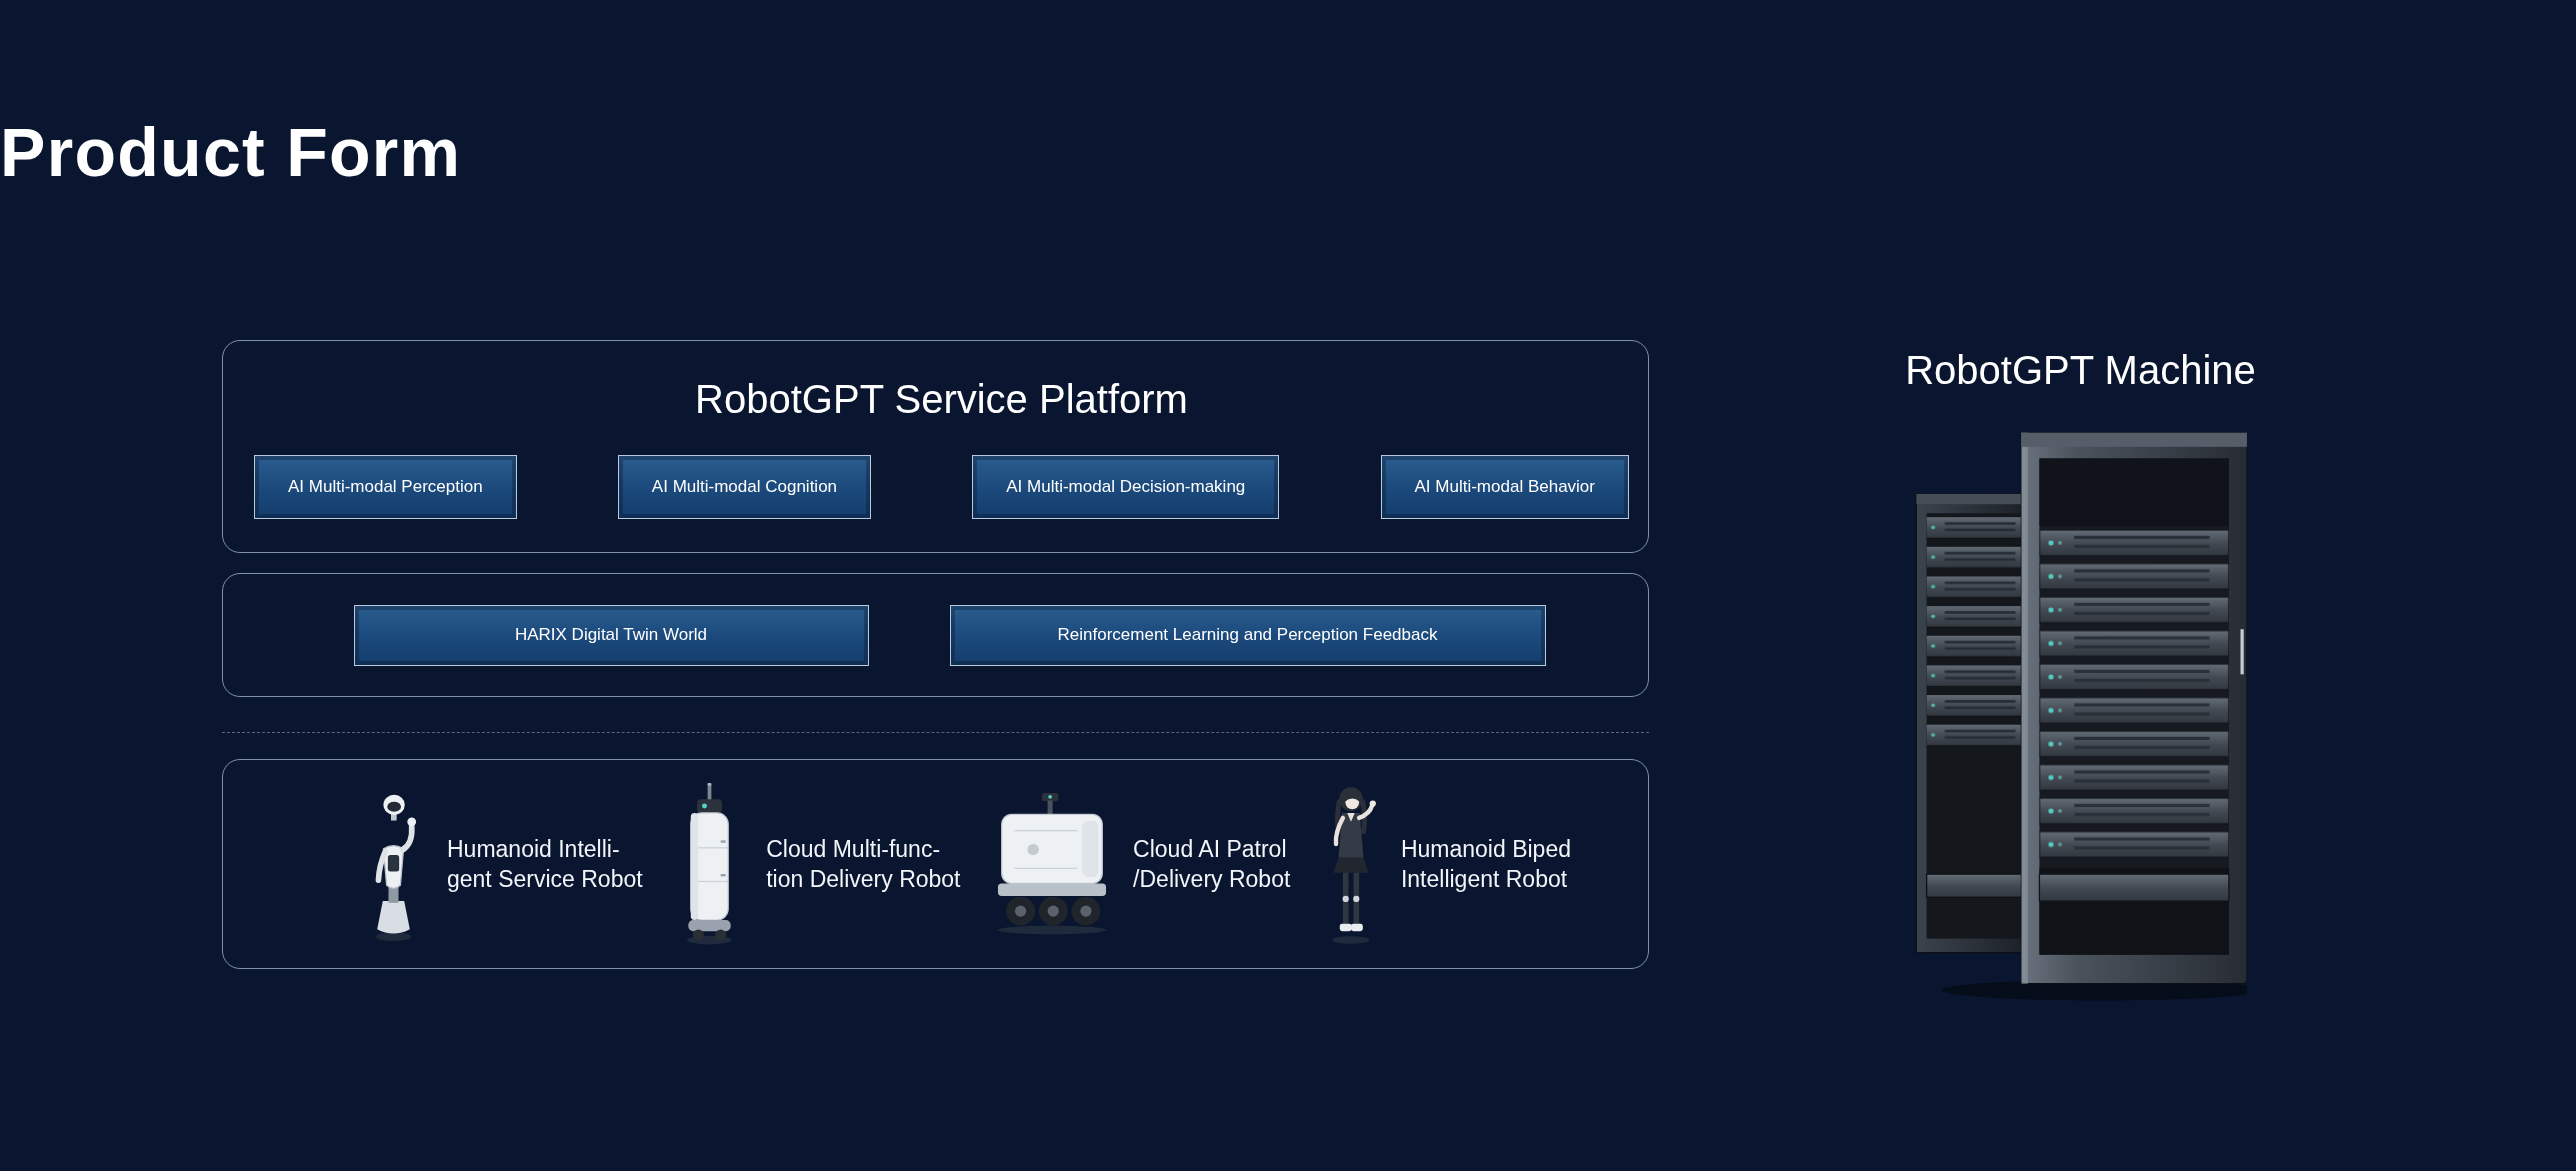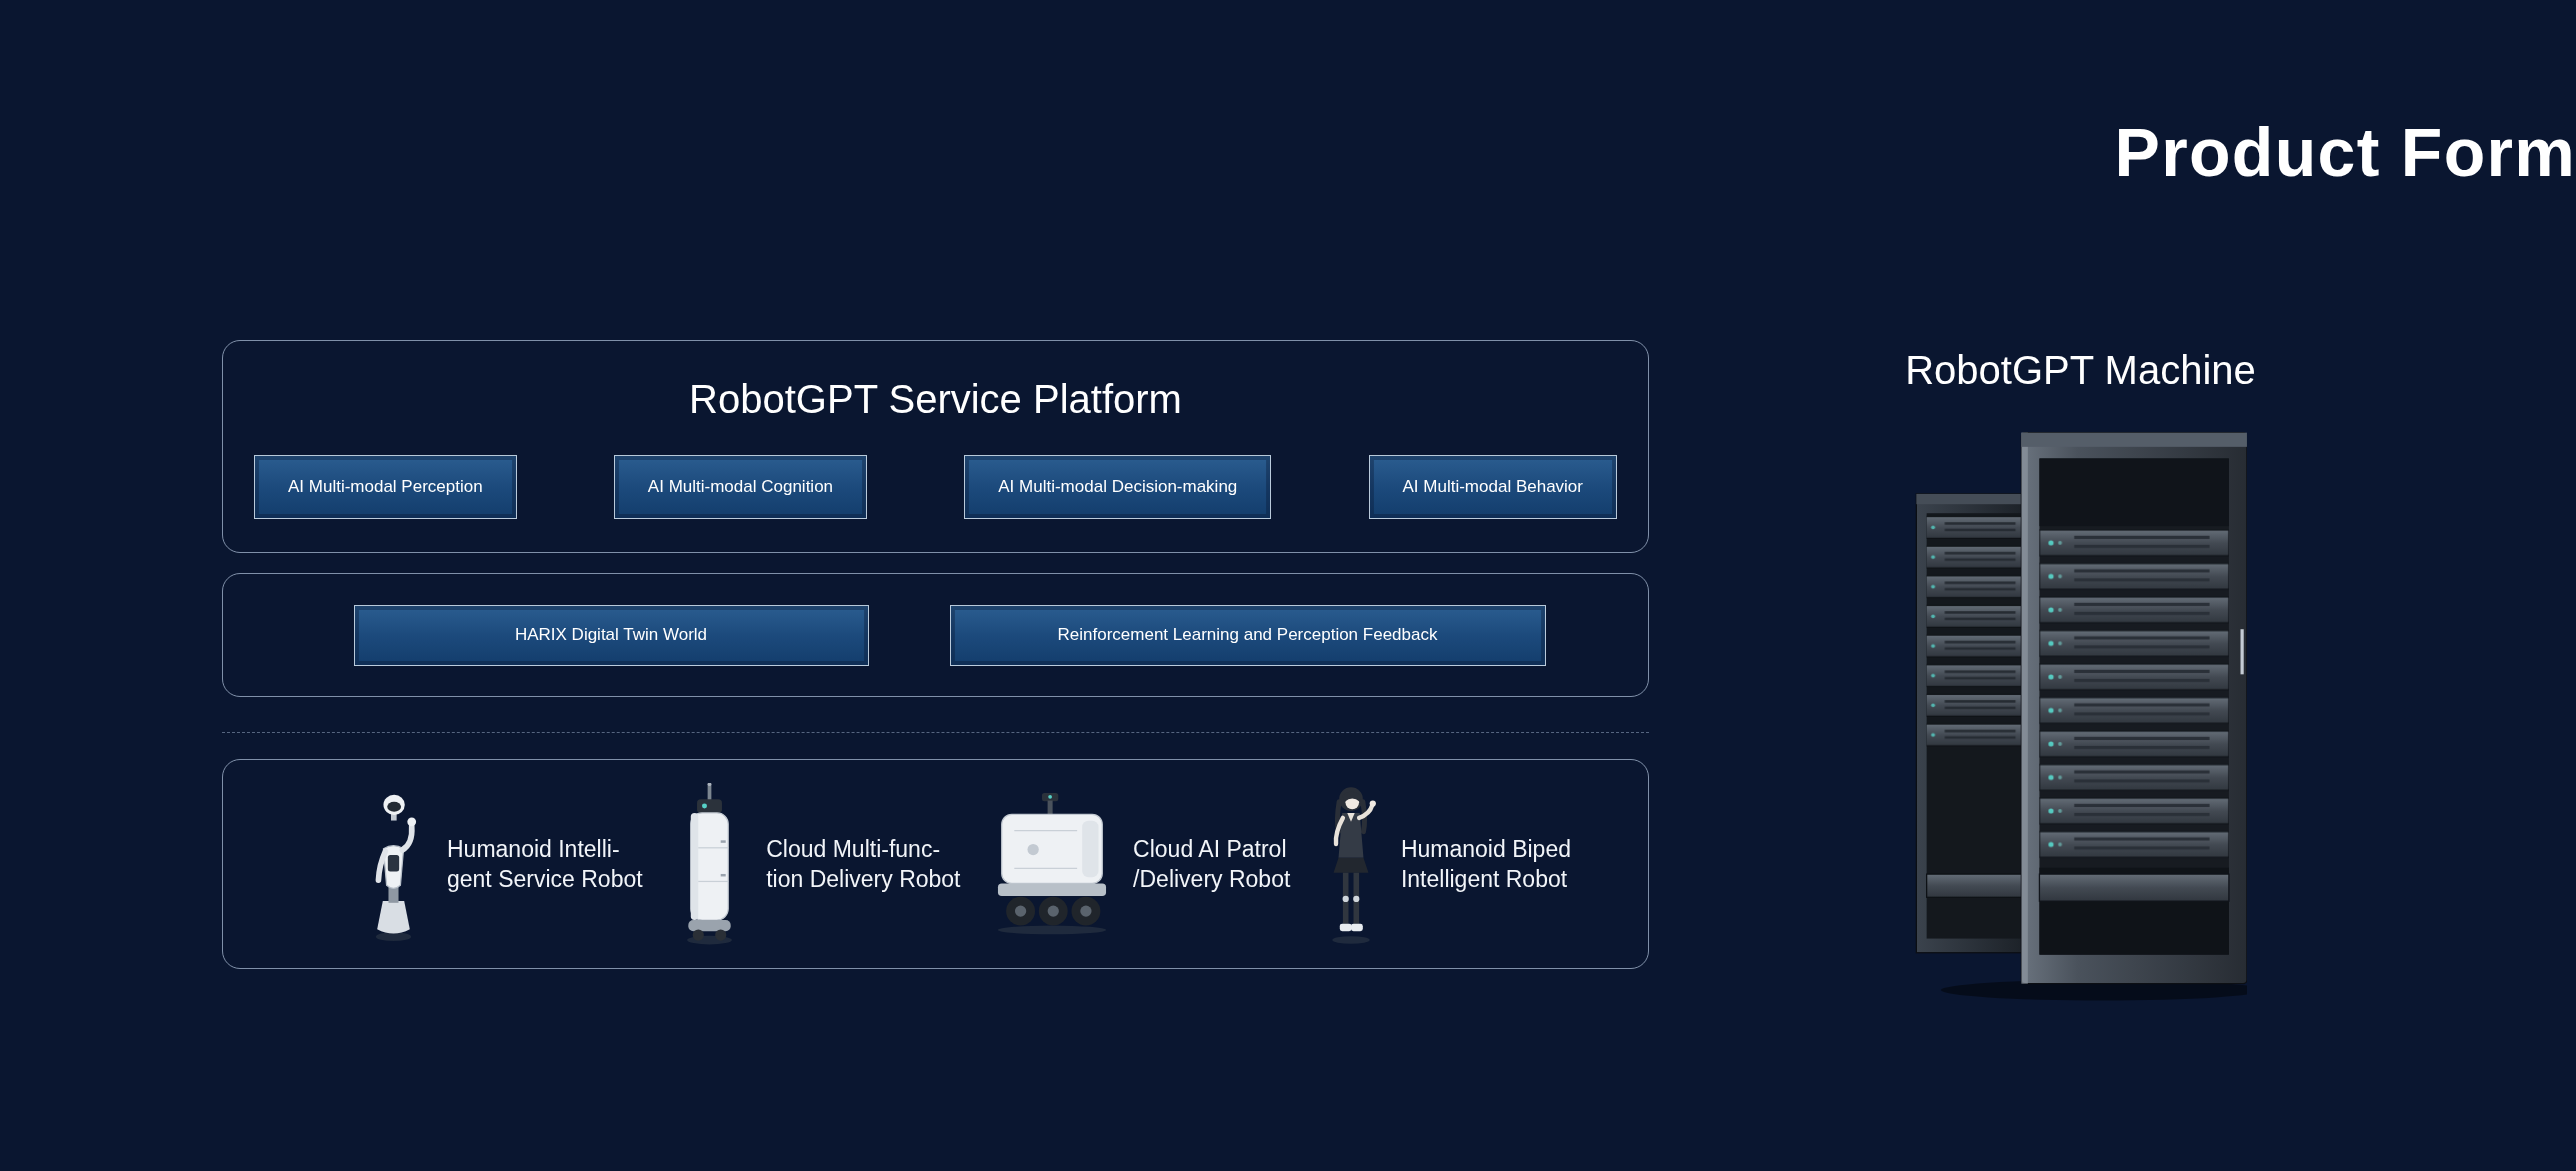--- a/index.html
+++ b/index.html
@@ -13,38 +13,38 @@
     width:2576px;
     height:1171px;
     background:#0a1630;
     overflow:hidden;
   }
   .page-title{
     position:absolute;
     top:113px;
     left:0;
     width:2576px;
-    text-align:right;
+    text-align:left;
     color:#ffffff;
     font-size:68px;
     font-weight:700;
     letter-spacing:1.3px;
     margin:0;
   }
   
   .panel{
     position:absolute;
     border:1.9px solid rgba(168,186,210,0.75);
     border-radius:18px;
     box-sizing:border-box;
   }
   .panel-platform{
     left:222px; top:340px; width:1427px; height:213px;
     display:flex; flex-direction:column; align-items:stretch;
-    padding:31px 31px 0 31px;
+    padding:31px 19px 0 31px;
   }
   .platform-title{
     color:#ffffff;
     font-size:40px;
     font-weight:400;
     text-align:center;
     margin:5.2px 0 0 0;
   }
   .chip-row{
     display:flex;

